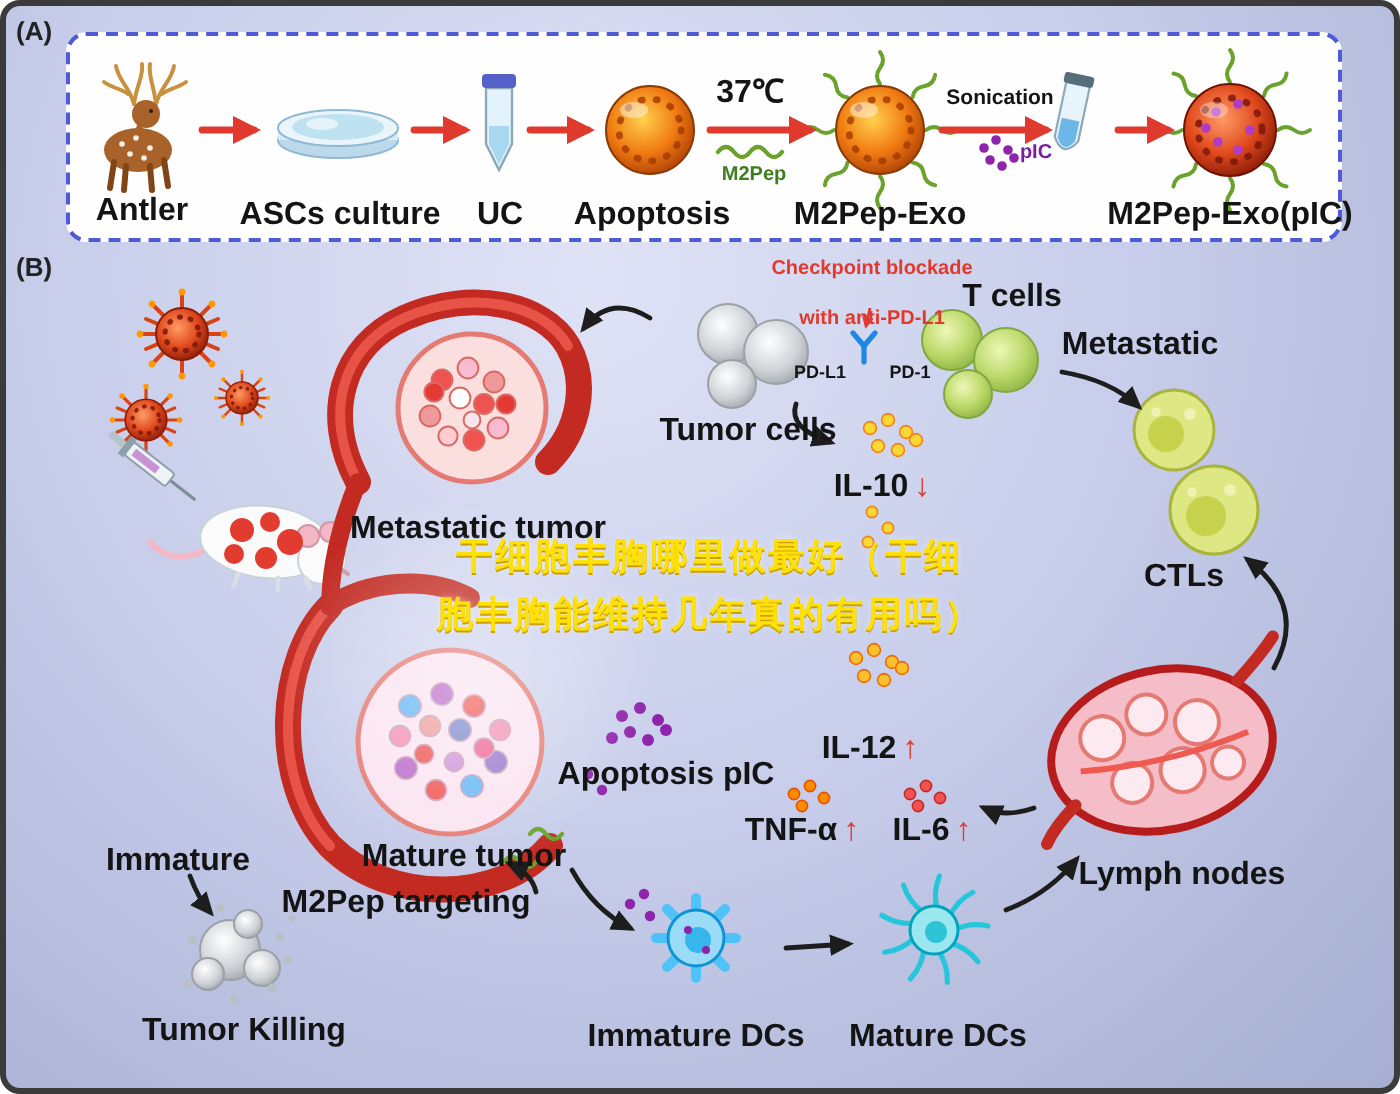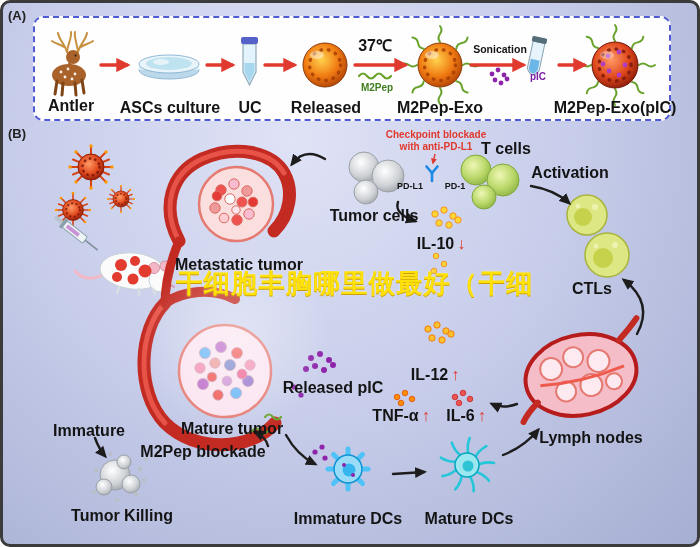--- a/index.html
+++ b/index.html
@@ -8,23 +8,23 @@
            border:3px solid #3b3b3b; border-radius:10px;
            background:radial-gradient(ellipse at 42% 25%, #e0e3f6 0%, #c7cdea 48%, #a6aed2 100%); }
   .panel-a-box { position:absolute; left:30px; top:13px; width:638px; height:105px;
                  background:#fefeff; border:2px dashed #4f5bd5; border-radius:10px; }
   svg.art { position:absolute; left:0; top:0; }
   .plabel { position:absolute; font-size:13px; font-weight:bold; color:#222; }
   .lbl { position:absolute; transform:translateX(-50%); font-size:16px; font-weight:bold;
          color:#141414; white-space:nowrap; text-align:center; }
   .lbl.red { color:#e0392e; }
   .lbl.green { color:#3f7d1e; }
-  .lbl.purple { color:#7b1fa2;margin-left:20px; }
+  .lbl.purple { color:#7b1fa2; }
   .arrowred { color:#e0392e; margin-left:3px; font-weight:bold; }
-  .wm { position:absolute; transform:translateX(-50%); font-size:26px; font-weight:bold;
+  .wm { position:absolute; transform:translateX(-50%); font-size:18px; font-weight:bold;
         color:#ffe10a; white-space:nowrap; letter-spacing:1.5px; z-index:5;
         text-shadow:0 1px 0 #caa006, 0 0 3px rgba(255,255,255,.45); }
 </style>
 </head>
 <body>
 
 <div class="stage">
 
   <div class="panel-a-box"></div>
 
@@ -482,48 +482,49 @@
 
     <circle cx="232" cy="338" r="95" fill="url(#gWm)"></circle>
   </svg>
 
   <div class="plabel" style="left:5px;top:5px">(A)</div>
   <div class="plabel" style="left:5px;top:123px">(B)</div>
 
   <div class="lbl" style="left:68px;top:94px">Antler</div>
   <div class="lbl" style="left:167px;top:96px">ASCs culture</div>
   <div class="lbl" style="left:247px;top:96px">UC</div>
-  <div class="lbl" style="left:323px;top:96px">Released</div>
+  <div class="lbl" style="left:323px;top:96px">Apoptosis</div>
   <div class="lbl" style="left:437px;top:96px">M2Pep-Exo</div>
   <div class="lbl" style="left:612px;top:96px">M2Pep-Exo(pIC)</div>
 
   <div class="lbl" style="left:372px;top:31px">37℃</div>
   <div class="lbl green" style="left:374px;top:79px;font-size:10px">M2Pep</div>
   <div class="lbl" style="left:497px;top:40px;font-size:10.5px">Sonication</div>
   <div class="lbl purple" style="left:515px;top:68px;font-size:10px">pIC</div>
 
   <div class="lbl red" style="left:433px;top:126px;font-size:10px">Checkpoint blockade</div>
-  <div class="lbl red" style="left:433px;top:138px;font-size:10px">with anti-PD-L1</div>
+  <div class="lbl red" style="left:433px;top:151px;font-size:10px">with anti-PD-L1</div>
   <div class="lbl" style="left:503px;top:137px">T cells</div>
   <div class="lbl" style="left:371px;top:204px">Tumor cells</div>
   <div class="lbl" style="left:407px;top:178px;font-size:9px">PD-L1</div>
   <div class="lbl" style="left:452px;top:178px;font-size:9px">PD-1</div>
-  <div class="lbl" style="left:567px;top:161px">Activation</div>
+  <div class="lbl" style="left:567px;top:161px">Metastatic</div>
   <div class="lbl" style="left:589px;top:277px">CTLs</div>
   <div class="lbl" style="left:236px;top:253px">Metastatic tumor</div>
 
   <div class="lbl" style="left:438px;top:232px"><span>IL-10</span><span class="arrowred">↓</span></div>
   <div class="lbl" style="left:432px;top:363px"><span>IL-12</span><span class="arrowred">↑</span></div>
-  <div class="lbl" style="left:330px;top:376px">Released pIC</div>
+  <div class="lbl" style="left:330px;top:376px">Apoptosis pIC</div>
   <div class="lbl" style="left:398px;top:404px"><span>TNF-α</span><span class="arrowred">↑</span></div>
   <div class="lbl" style="left:463px;top:404px"><span>IL-6</span><span class="arrowred">↑</span></div>
 
   <div class="lbl" style="left:86px;top:419px">Immature</div>
   <div class="lbl" style="left:229px;top:417px">Mature tumor</div>
-  <div class="lbl" style="left:200px;top:440px">M2Pep blockade</div>
+  <div class="lbl" style="left:200px;top:440px">M2Pep targeting</div>
   <div class="lbl" style="left:588px;top:426px">Lymph nodes</div>
   <div class="lbl" style="left:119px;top:504px">Tumor Killing</div>
   <div class="lbl" style="left:345px;top:507px">Immature DCs</div>
   <div class="lbl" style="left:466px;top:507px">Mature DCs</div>
 
   <div class="wm" style="left:352px;top:263px">干细胞丰胸哪里做最好（干细</div>
+  <div class="wm" style="left:352px;top:292px">胞丰胸能维持几年真的有用吗）</div>
 
 </div>
 
 </body></html>

